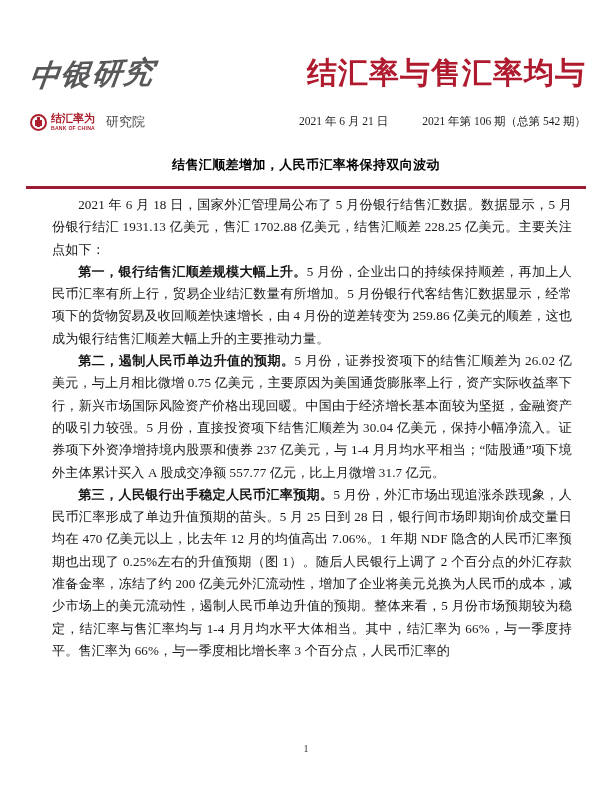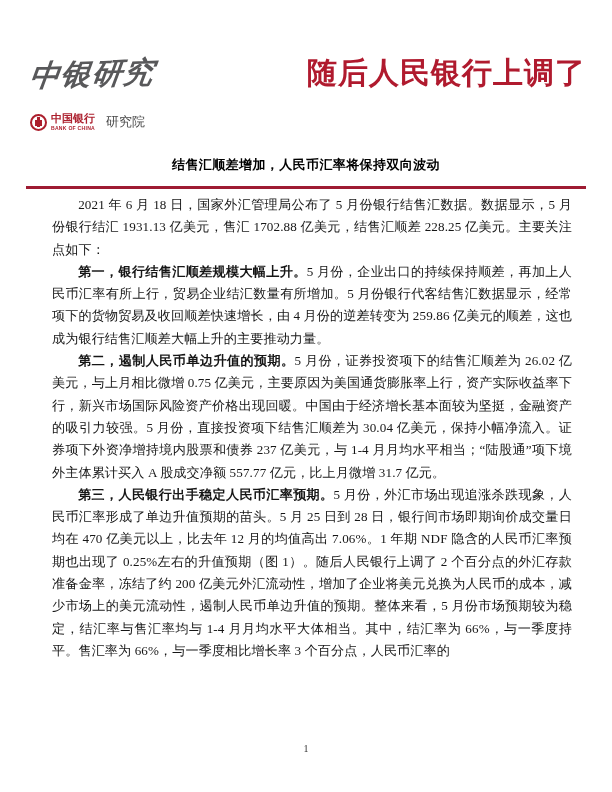--- a/index.html
+++ b/index.html
@@ -207,31 +207,35 @@
 </style>
 </head>
 <body>
 
 <div class="page">
 
   <div class="masthead">
 
     <div class="brand-calligraphy">中银研究</div>
 
-    <div class="pub-title">随后人民银行上调了</div>
+    <div class="pub-title">结汇率与售汇率均与</div>
 
     <div class="boc-row">
       <div class="boc-emblem"></div>
       <div class="boc-wordmark">
-        <div class="boc-cn">中国银行</div>
+        <div class="boc-cn">结汇率为</div>
         <div class="boc-en">BANK OF CHINA</div>
       </div>
       <div class="boc-institute">研究院</div>
     </div>
 
+    <div class="issue-meta">
+      <span class="issue-date">2021 年 6 月 21 日</span>
+      <span class="issue-no">2021 年第 106 期（总第 542 期）</span>
+    </div>
 
     <div class="rule-red"></div>
   </div>
 
   <div class="doc-title">结售汇顺差增加，人民币汇率将保持双向波动</div>
 
   <div class="body-col">
 
     <p class="para">
       <span class="lead"></span><span>2021 年 6 月 18 日，国家外汇管理局公布了 5 月份银行结售汇数据。数据显示，5 月份银行结汇 1931.13 亿美元，售汇 1702.88 亿美元，结售汇顺差 228.25 亿美元。主要关注点如下：</span>

